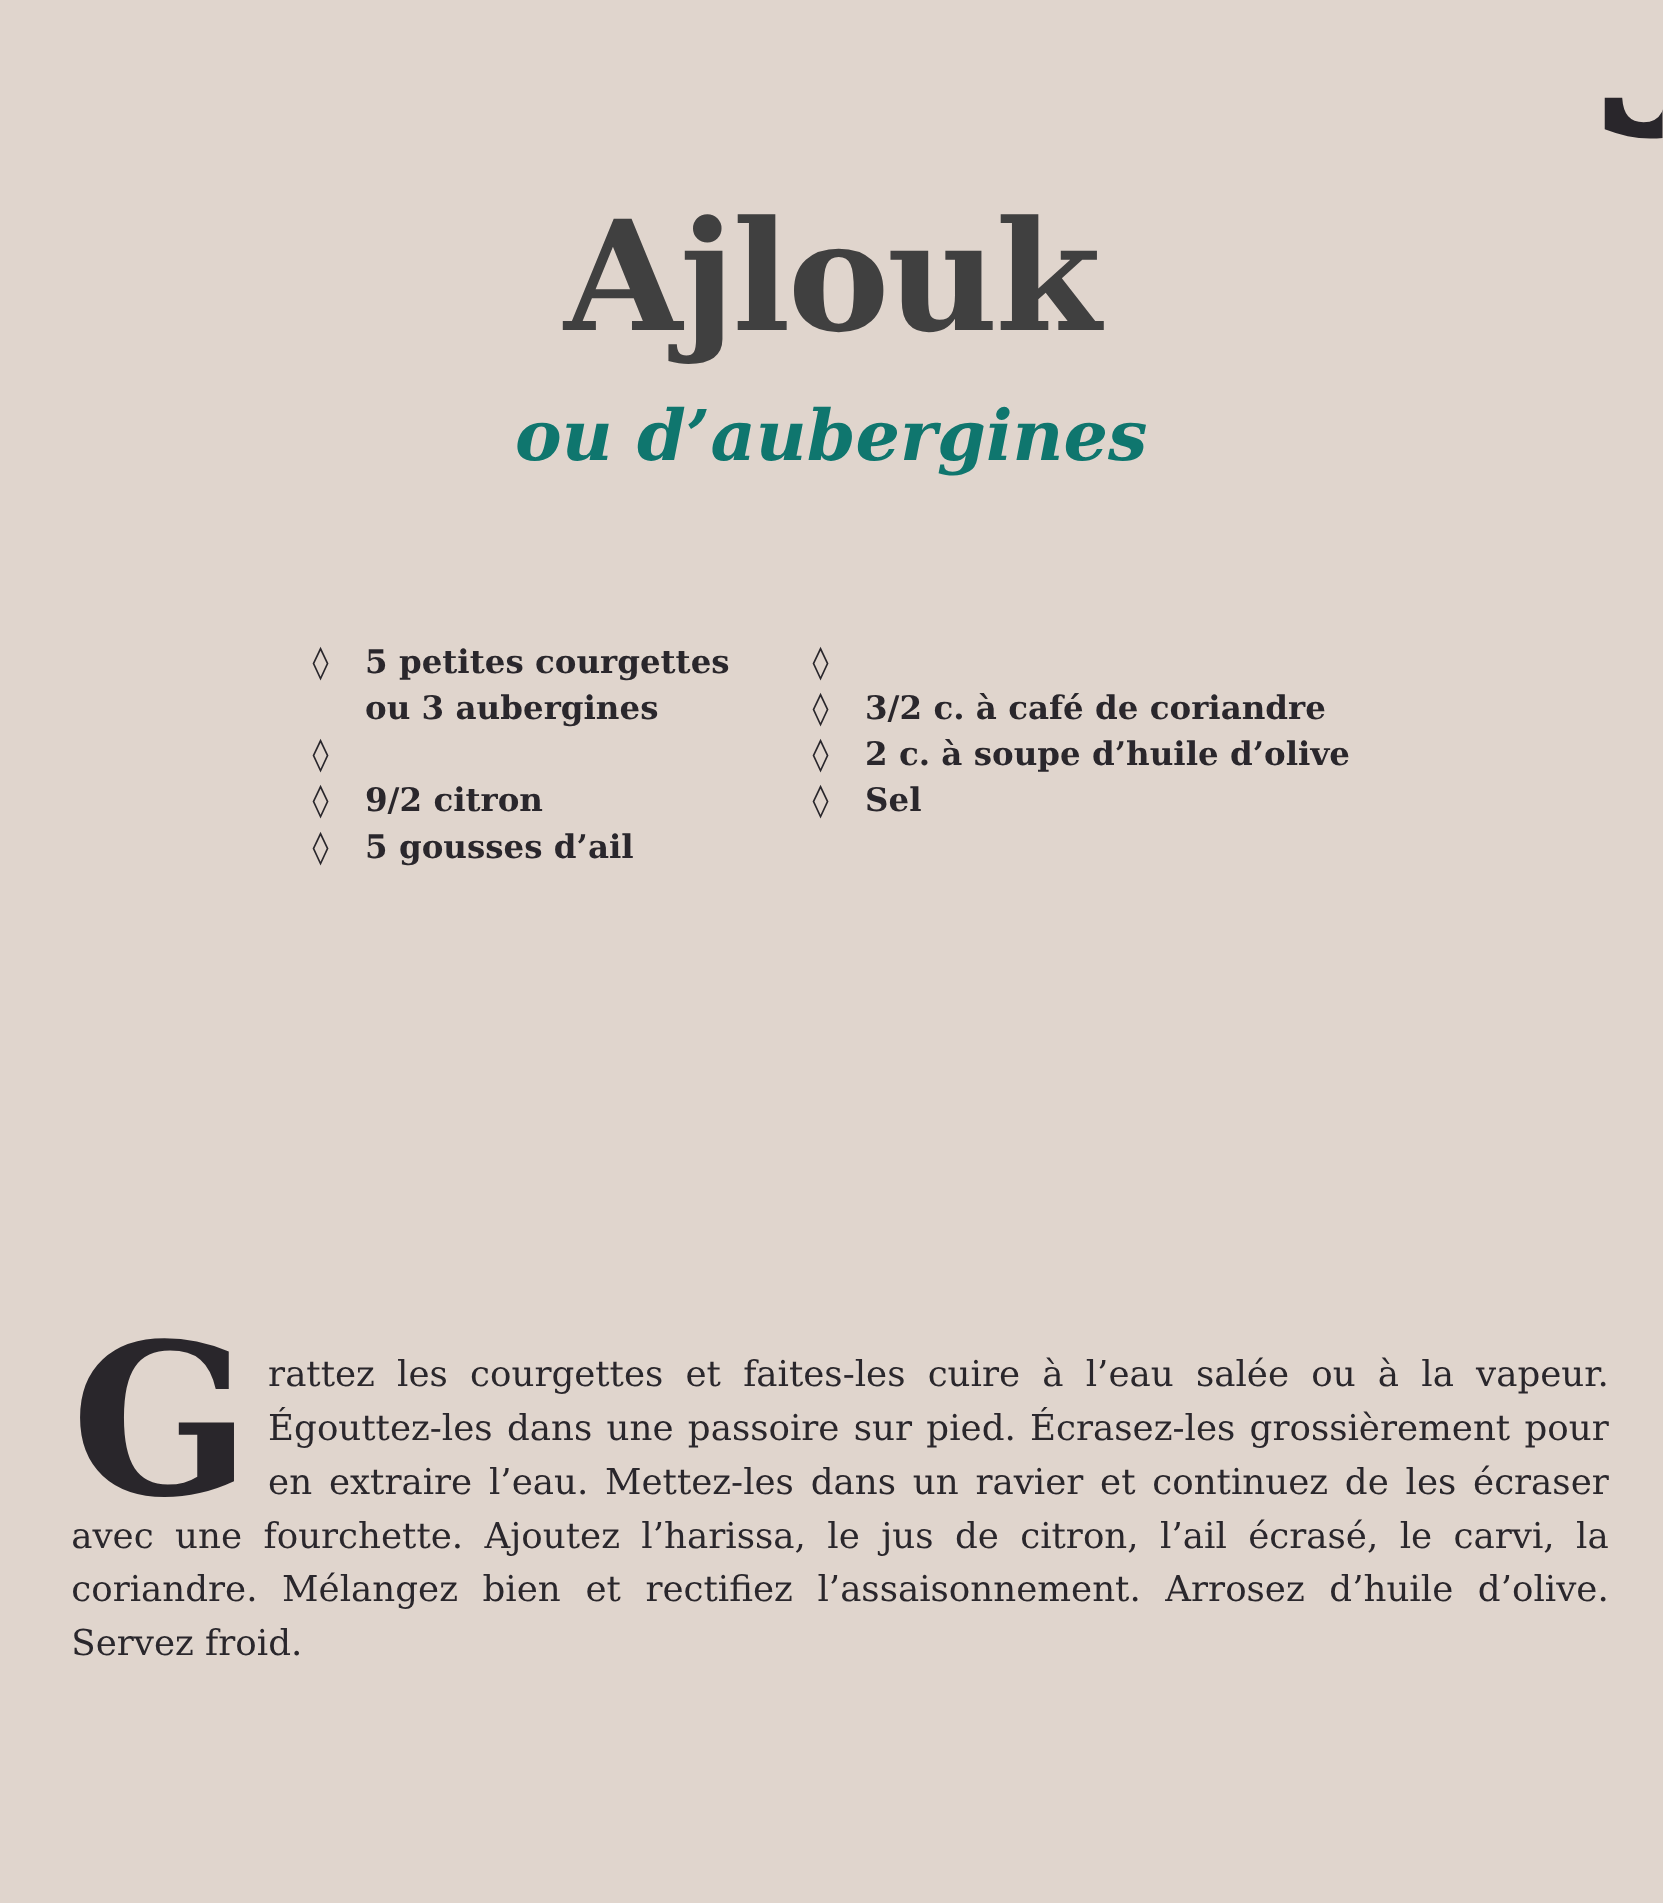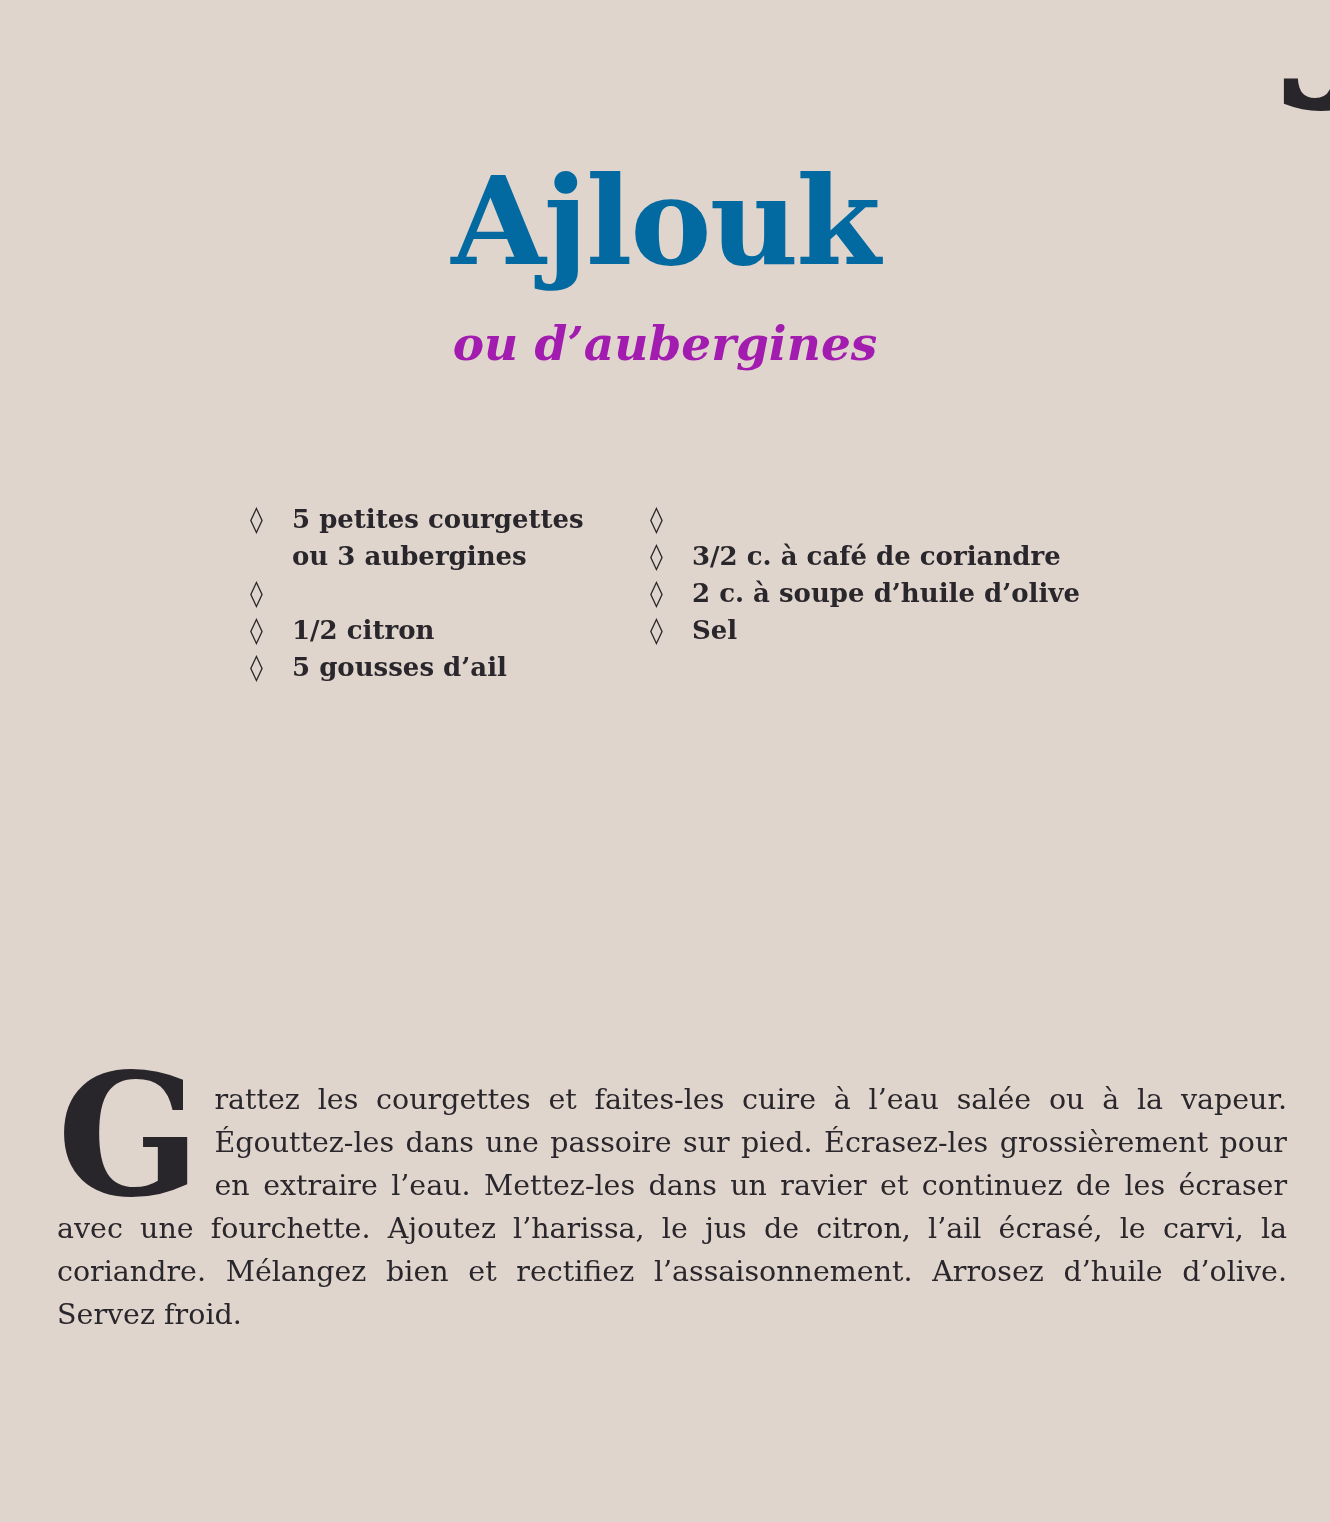--- a/index.html
+++ b/index.html
@@ -27,29 +27,29 @@
 
   .title-block {
     margin-top: 148px;
     text-align: center;
   }
   .title-line {
     font-size: 122px;
     font-weight: bold;
     line-height: 1.2;
     letter-spacing: -2px;
-    color: #0369a1;
+    color: #404040;
   }
   .subtitle {
     margin-top: 22px;
-    font-size: 47px;
+    font-size: 56px;
     font-style: italic;
     font-weight: bold;
     line-height: 1.2;
-    color: #a21caf;
+    color: #0f766e;
   }
 
   .ingredients {
     margin: 128px auto 0 auto;
     width: 830px;
     display: flex;
     justify-content: space-between;
   }
   .ing-col {
     list-style: none;
@@ -112,21 +112,21 @@
       <li>
         <span class="diamond">◊</span>
         <span class="ing-text">5 petites courgettes
 ou 3 aubergines</span>
       </li>
       <li>
         <span class="diamond">◊</span>
       </li>
       <li>
         <span class="diamond">◊</span>
-        <span class="ing-text">1/2 citron</span>
+        <span class="ing-text">9/2 citron</span>
       </li>
       <li>
         <span class="diamond">◊</span>
         <span class="ing-text">5 gousses d’ail</span>
       </li>
     </ul>
   <ul class="ing-col" id="ing-right">
       <li>
         <span class="diamond">◊</span>
       </li>

